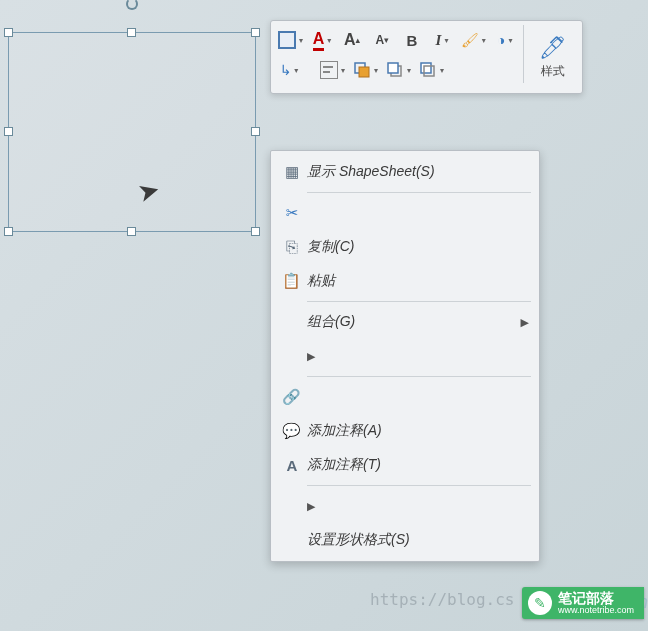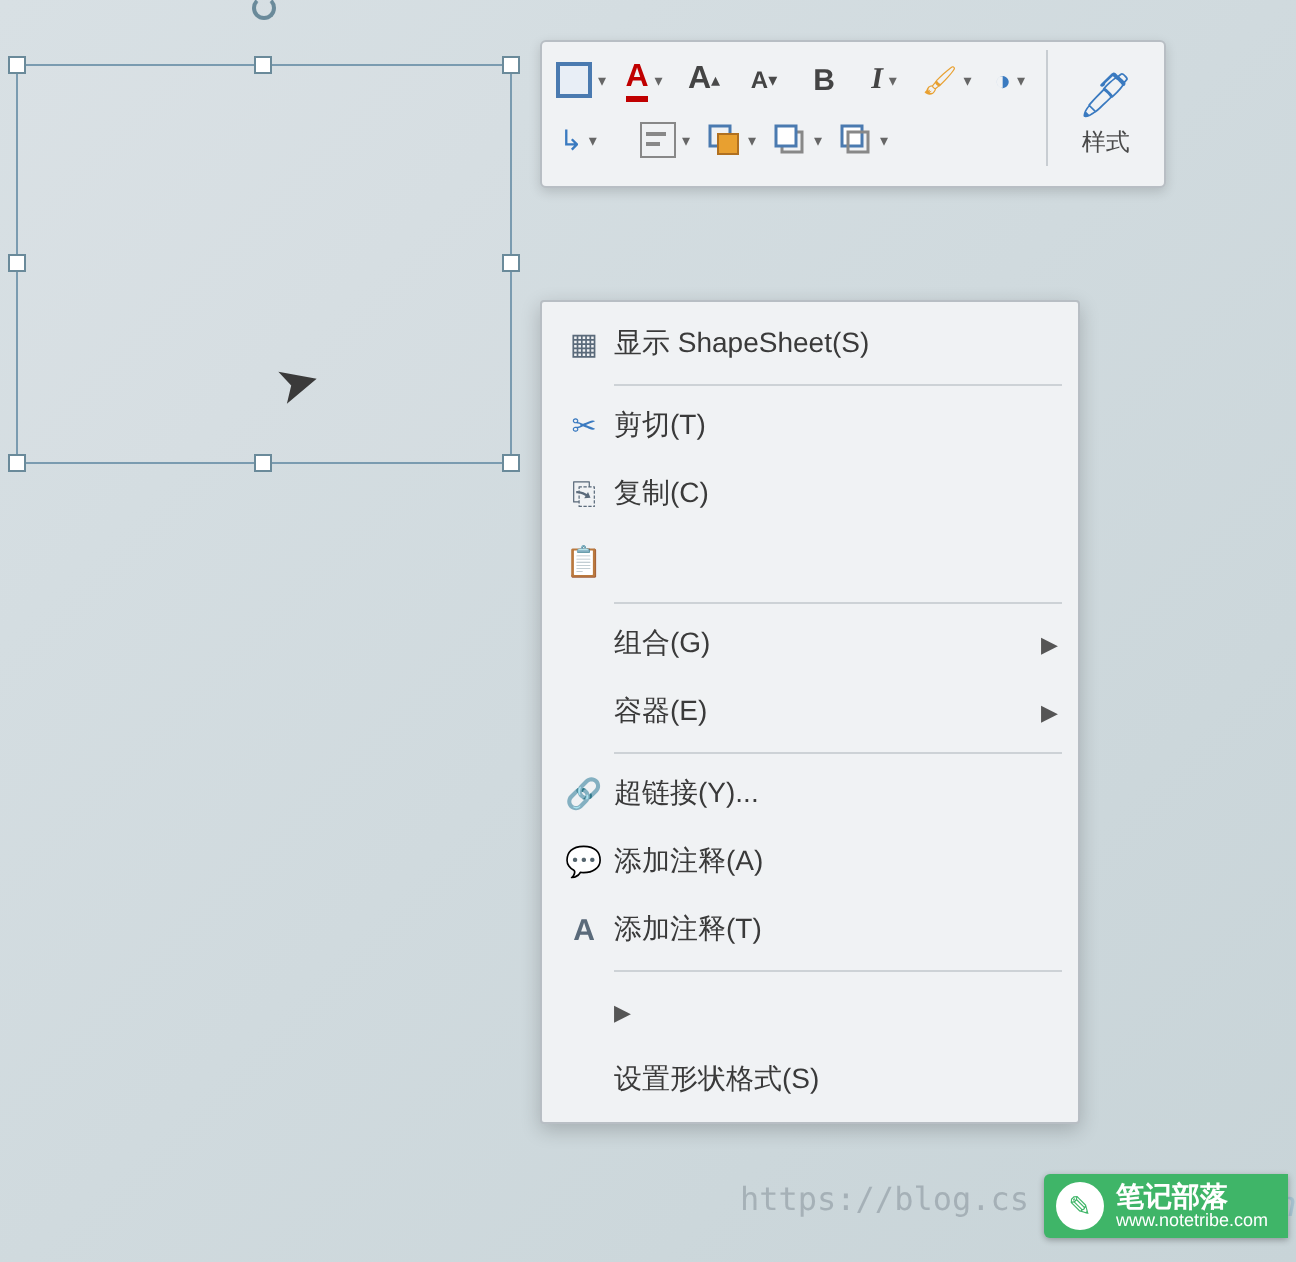--- a/index.html
+++ b/index.html
@@ -122,21 +122,21 @@
     cursor: pointer;
     color: #3a3a3a;
   }
   .menu-icon {
     width: 30px;
     display: flex;
     justify-content: center;
     font-size: 15px;
     color: #5a6a7a;
   }
-  .menu-label { flex: 1; }
+  .menu-label { flex: 1; font-style: italic; }
   .submenu-arrow { font-size: 11px; color: #555; }
   .menu-sep { height: 1px; background: #cdd2d6; margin: 3px 8px 3px 36px; }
 
   
   .wm-blog {
     position: absolute;
     bottom: 22px;
     left: 370px;
     color: rgba(120,130,140,0.45);
     font-size: 16px;
@@ -276,44 +276,42 @@
 </div>
 
 <div class="context-menu">
   <div class="menu-item">
     <span class="menu-icon">▦</span>
     <span class="menu-label">显示 ShapeSheet(S)</span>
   </div>
   <div class="menu-sep"></div>
   <div class="menu-item">
     <span class="menu-icon" style="color:#3a7ac0;">✂</span>
-    <span class="menu-label">剪切(T)</span>
   </div>
   <div class="menu-item">
     <span class="menu-icon">⎘</span>
     <span class="menu-label">复制(C)</span>
   </div>
   <div class="menu-item">
     <span class="menu-icon" style="color:#d08030;">📋</span>
+    <span class="menu-label">粘贴</span>
   </div>
   <div class="menu-sep"></div>
   <div class="menu-item">
     <span class="menu-icon"></span>
     <span class="menu-label">组合(G)</span>
     <span class="submenu-arrow">▶</span>
   </div>
   <div class="menu-item">
     <span class="menu-icon"></span>
-    <span class="menu-label">容器(E)</span>
     <span class="submenu-arrow">▶</span>
   </div>
   <div class="menu-sep"></div>
   <div class="menu-item">
     <span class="menu-icon" style="color:#3a7ac0;">🔗</span>
-    <span class="menu-label">超链接(Y)...</span>
   </div>
   <div class="menu-item">
     <span class="menu-icon">💬</span>
     <span class="menu-label">添加注释(A)</span>
   </div>
   <div class="menu-item">
     <span class="menu-icon" style="font-weight:bold;">A</span>
     <span class="menu-label">添加注释(T)</span>
   </div>
   <div class="menu-sep"></div>

